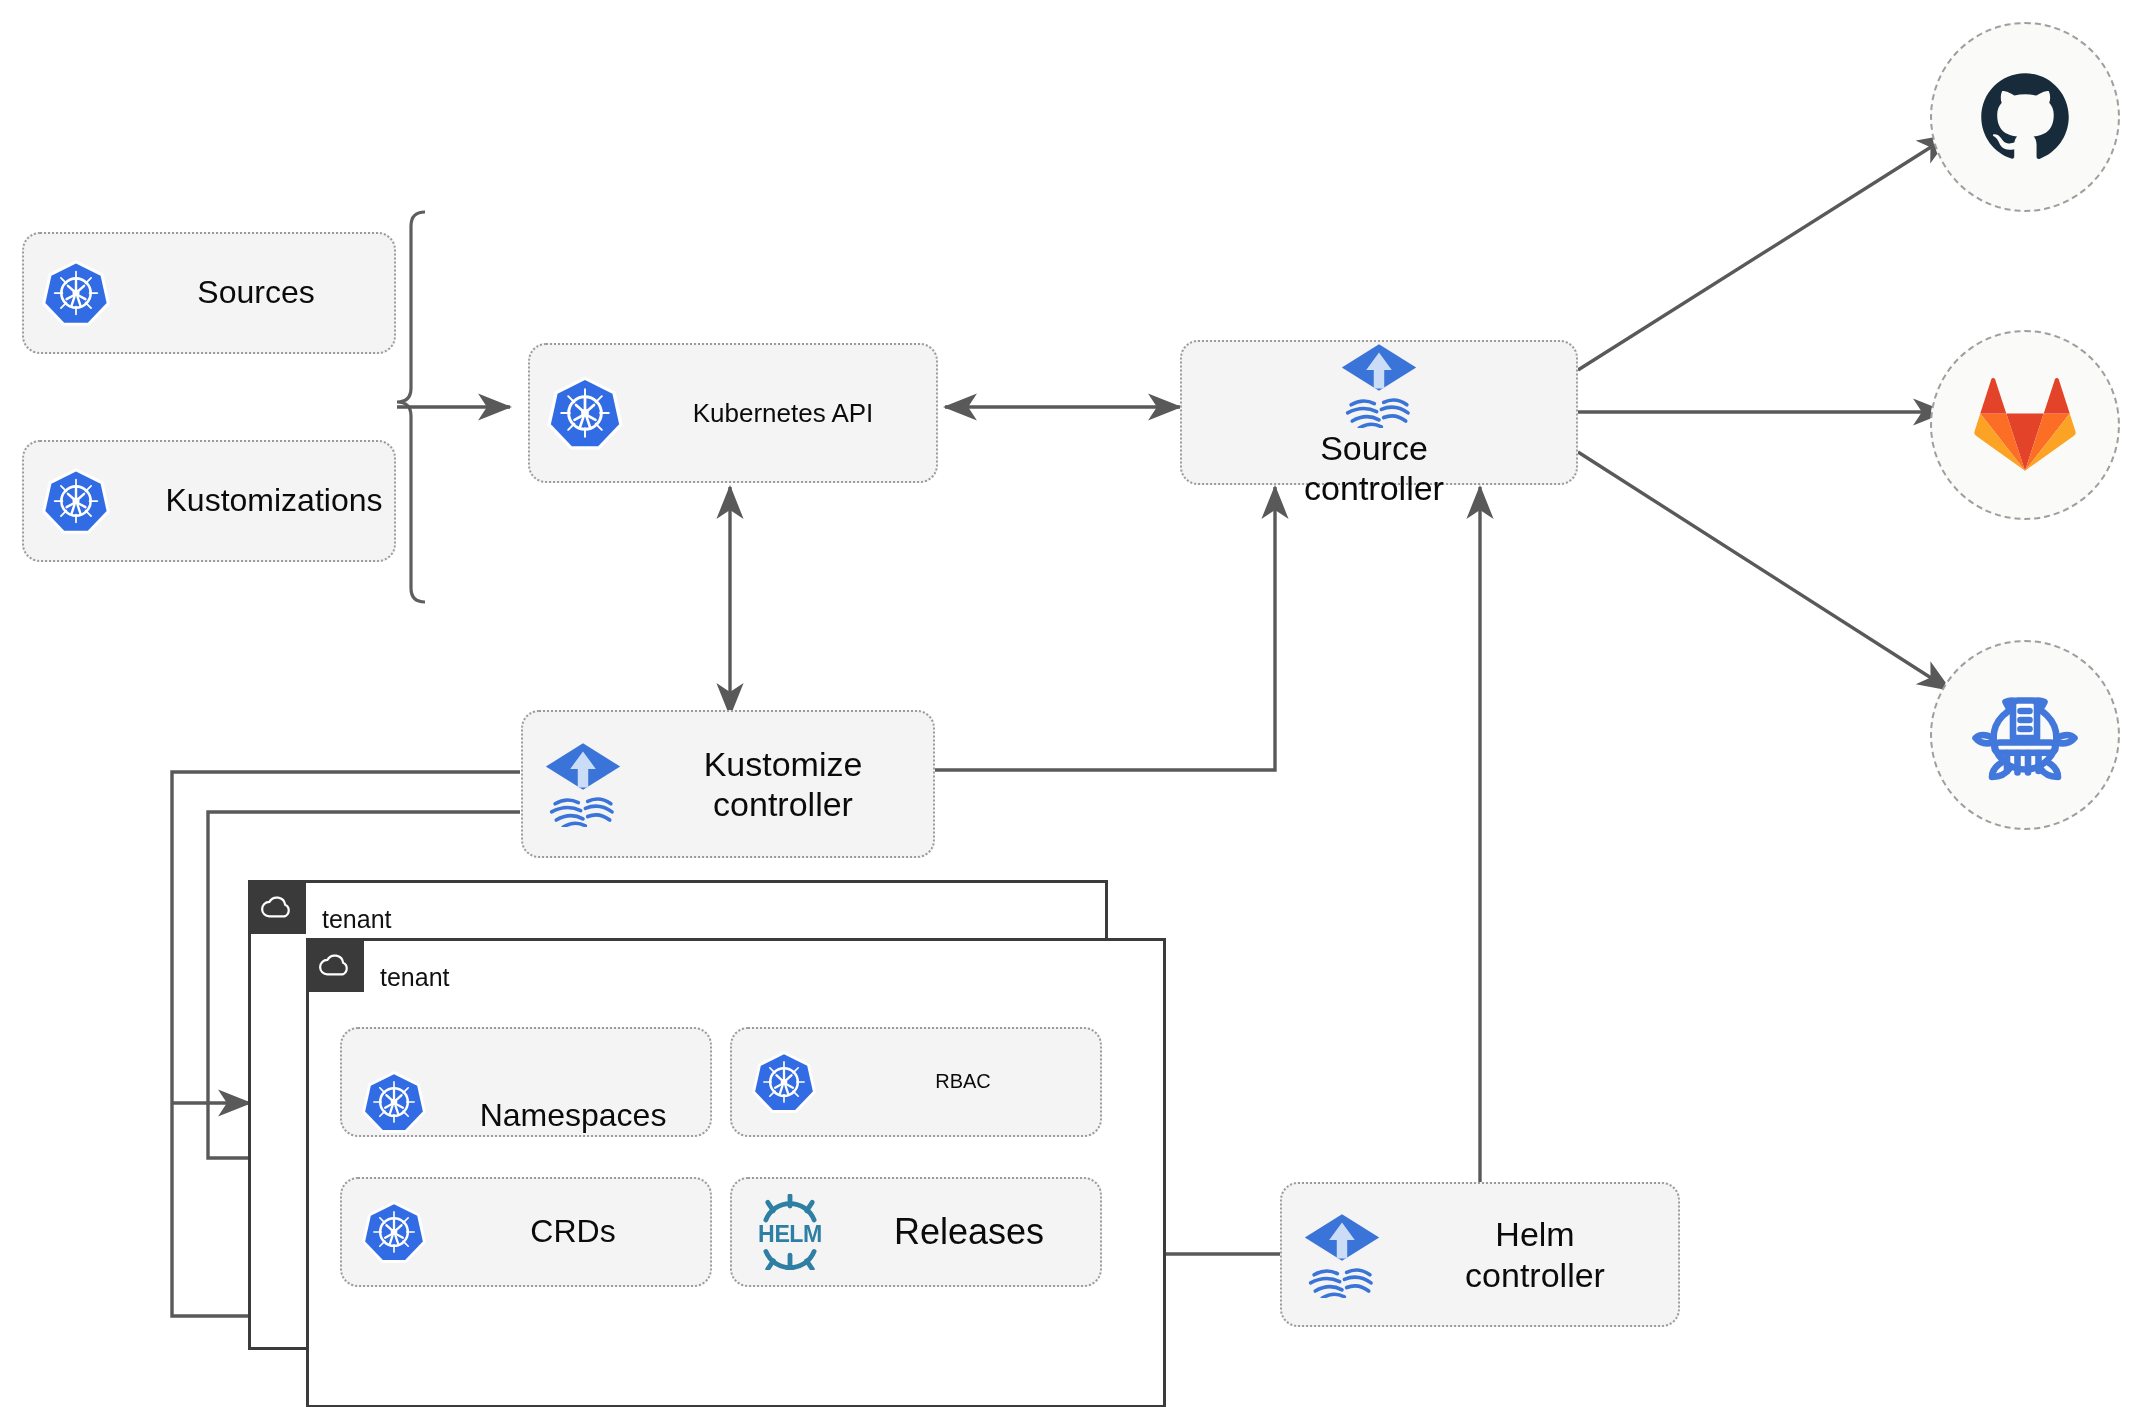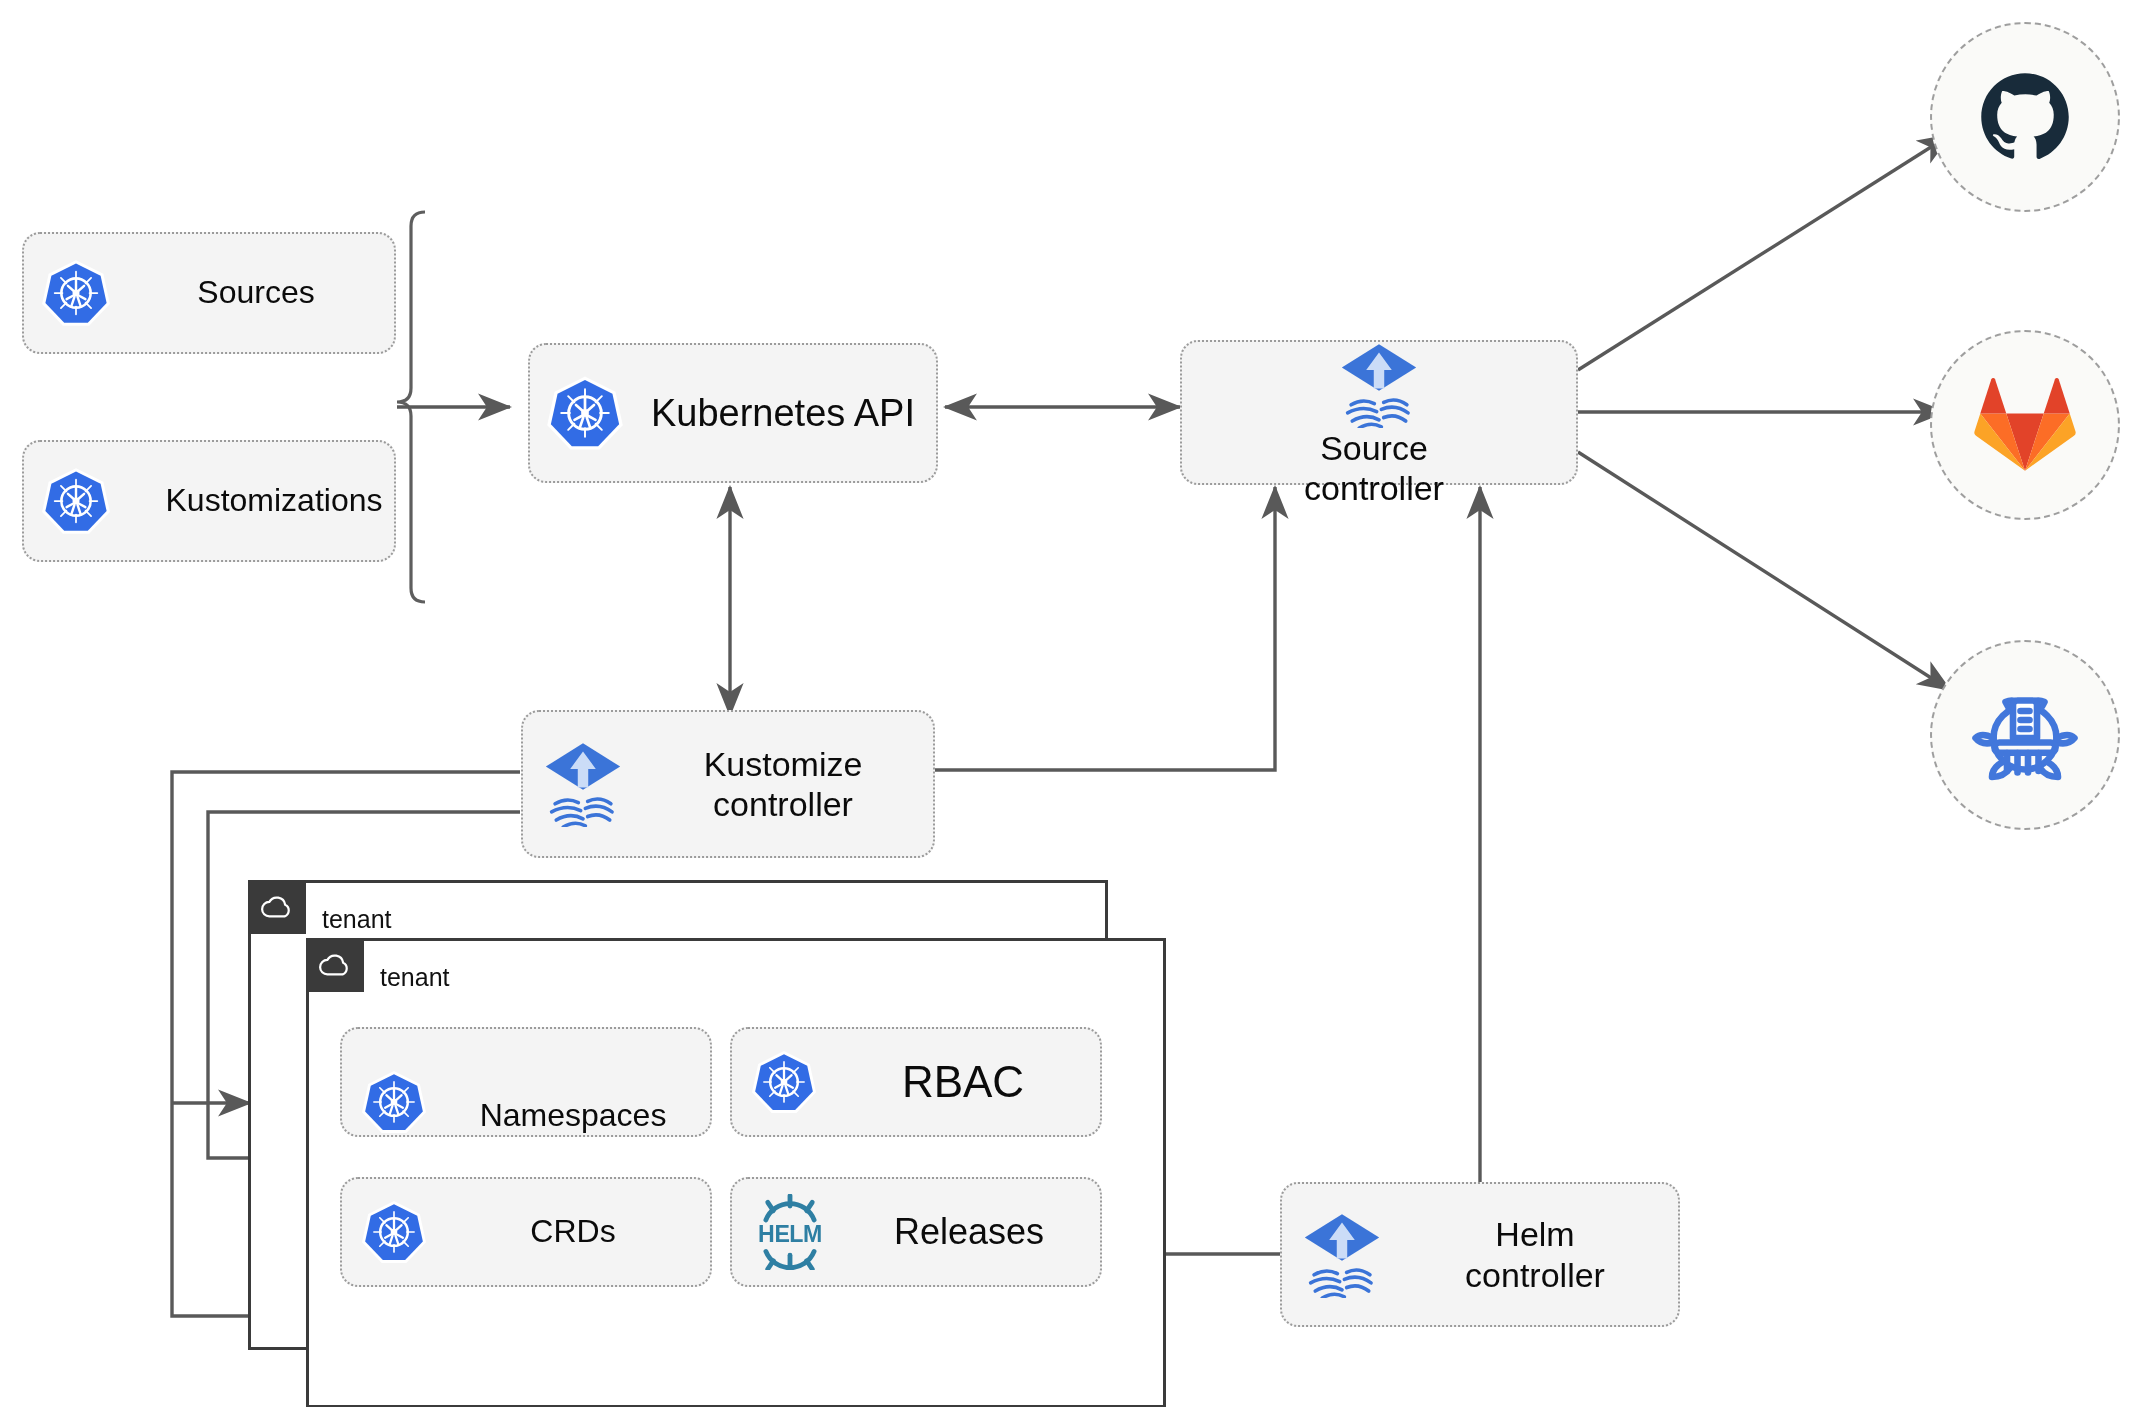--- a/index.html
+++ b/index.html
@@ -210,21 +210,21 @@
           <path d="M32 19.6 L32 28.8" stroke-width="2.2"></path>
           <path d="M24.6 25.4 L30.2 30.4" stroke-width="2.2"></path>
           <path d="M39.4 25.4 L33.8 30.4" stroke-width="2.2"></path>
           <path d="M23.4 37.6 L29.6 34.3" stroke-width="2.2"></path>
           <path d="M40.6 37.6 L34.4 34.3" stroke-width="2.2"></path>
           <path d="M27.6 44.4 L30.6 35.6" stroke-width="2.2"></path>
           <path d="M36.4 44.4 L33.4 35.6" stroke-width="2.2"></path>
         </g>
       </svg>
     </span>
-    <span class="lbl" style="font-size:38px;">Kubernetes API</span>
+    <span class="lbl" style="font-size:26px;">Kubernetes API</span>
   </div>
 
   <div class="card" style="left:1180px; top:340px; width:398px; height:145px;flex-direction:column;">
     <span class="ico" style="width:120px;">
       <svg width="84" height="86" viewBox="0 0 72 74" aria-hidden="true">
         <polygon points="36,2 68,22 36,42 4,22" fill="#3B74D8"></polygon>
         <g fill="#CBDCF7">
           <path d="M36 9 L47 24 L40.5 24 L40.5 40 L31.5 40 L31.5 24 L25 24 z"></path>
         </g>
         <g stroke="#3B74D8" stroke-width="3.1" fill="none" stroke-linecap="round">
@@ -403,21 +403,21 @@
           <path d="M32 19.6 L32 28.8" stroke-width="2.2"></path>
           <path d="M24.6 25.4 L30.2 30.4" stroke-width="2.2"></path>
           <path d="M39.4 25.4 L33.8 30.4" stroke-width="2.2"></path>
           <path d="M23.4 37.6 L29.6 34.3" stroke-width="2.2"></path>
           <path d="M40.6 37.6 L34.4 34.3" stroke-width="2.2"></path>
           <path d="M27.6 44.4 L30.6 35.6" stroke-width="2.2"></path>
           <path d="M36.4 44.4 L33.4 35.6" stroke-width="2.2"></path>
         </g>
       </svg>
     </span>
-    <span class="lbl" style="font-size:44px;">RBAC</span>
+    <span class="lbl" style="font-size:20px;">RBAC</span>
   </div>
 
   <div class="card tenant-inner" style="left:340px; top:1177px; width:372px; height:110px;">
     <span class="ico" style="width:104px;">
       <svg width="66" height="66" viewBox="0 0 64 64" aria-hidden="true">
         <polygon points="32,2 57,14.5 63,42 44,62 20,62 1,42 7,14.5" fill="#fff"></polygon>
         <polygon points="32,5 54.5,16.3 60,41.2 42.8,59.2 21.2,59.2 4,41.2 9.5,16.3" fill="#326CE5"></polygon>
         <g fill="#fff" stroke="#fff" stroke-width="1.6" stroke-linecap="round">
           <circle cx="32" cy="32" r="3.2" stroke="none"></circle>
           <circle cx="32" cy="32" r="13.4" fill="none" stroke-width="2.4"></circle>

